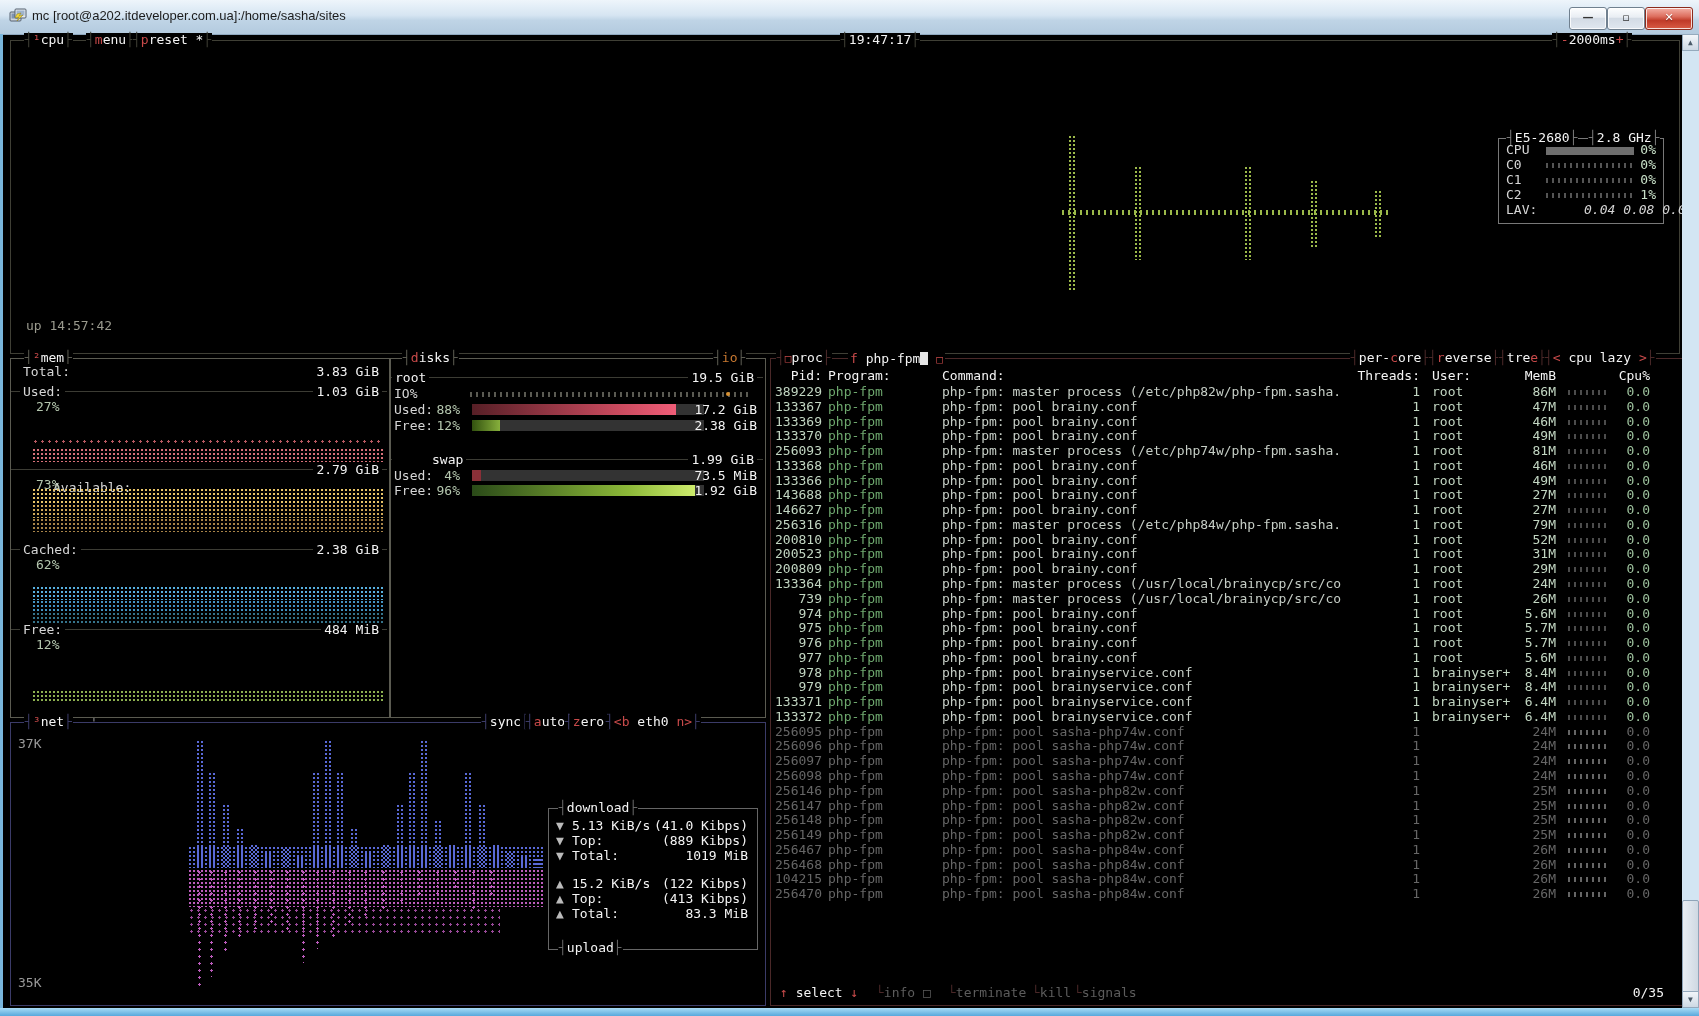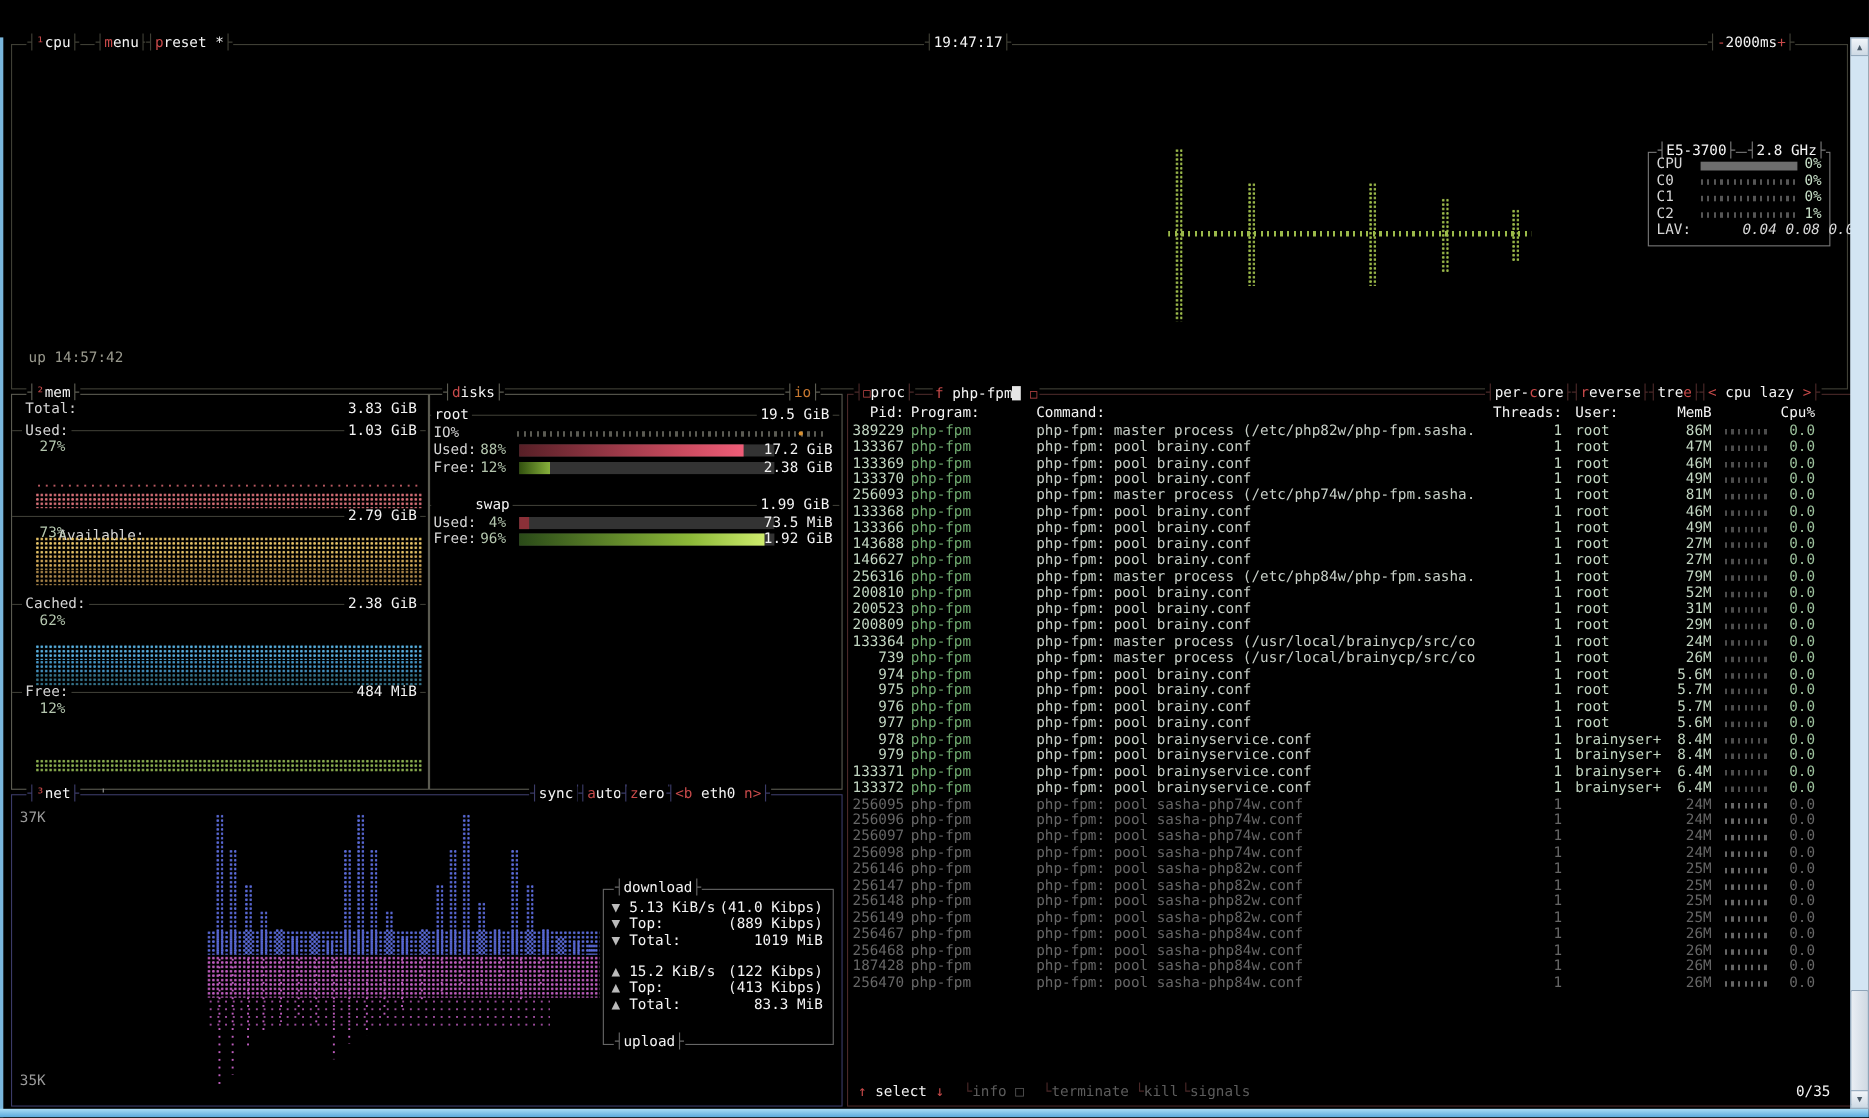--- a/index.html
+++ b/index.html
@@ -56,20 +56,33 @@
   .fitem{color:#5c5c5c;}
   .fitem::before{content:"\2514 ";color:#4a2828;} 
   .cursorblk{display:inline-block;width:8px;height:13px;background:#e6e6e6;vertical-align:-2px;}
   .sq{font-size:11px;}
 </style>
 </head>
 <body>
 
 <div class="win">
 
+  <div class="titlebar">
+    <svg class="tb-icon" viewBox="0 0 18 17">
+      <rect x="1" y="4" width="11" height="9" rx="1" fill="#cdd4dd" stroke="#55606e"></rect>
+      <rect x="2.5" y="5.5" width="8" height="5" fill="#7e93b2"></rect>
+      <rect x="6" y="1" width="11" height="9" rx="1" fill="#e3e8ee" stroke="#55606e"></rect>
+      <rect x="7.5" y="2.5" width="8" height="5" fill="#9fb3cc"></rect>
+      <polygon points="8,6 12,5 10,8 14,7 8,13 10,9 6,10" fill="#f4d73a" stroke="#8a7a10" stroke-width="0.5"></polygon>
+    </svg>
+    <span class="tb-title">mc [root@a202.itdeveloper.com.ua]:/home/sasha/sites</span>
+    <div class="wbtn" style="right:92px;width:36px;">—</div>
+    <div class="wbtn" style="right:54px;width:36px;">▫</div>
+    <div class="wbtn close" style="right:6px;width:46px;">✕</div>
+  </div>
 
   <div class="edge-l"></div>
   <div class="edge-b"></div>
 
   <div class="box" id="cpu-box" style="left:10px;top:40px;width:1668px;height:312px;border-color:#3f3f35;"></div>
   <span class="tag" style="left:24px;top:33px;color:#3f3f35;"><span class="red">¹</span><span class="val">cpu</span></span>
   <span class="tag" style="left:86px;top:33px;color:#3f3f35;"><span class="red">m</span><span class="val">enu</span></span>
   <span class="tag" style="left:132px;top:33px;color:#3f3f35;"><span class="red">p</span><span class="val">reset *</span></span>
   <span class="tag" style="left:840px;top:33px;color:#3f3f35;"><span class="val">19:47:17</span></span>
   <span class="tag" style="left:1552px;top:33px;color:#3f3f35;"><span class="red">-</span><span class="val">2000ms</span><span class="red">+</span></span>
@@ -78,21 +91,21 @@
   <div id="cpu-graph">
       <div class="hdots" style="position: absolute; left: 1062px; top: 210px; width: 330px; height: 5px; color: rgb(156, 186, 74);"></div>
       <div class="dots" style="position: absolute; left: 1068px; top: 135px; width: 7px; height: 157px; color: rgb(156, 186, 74);"></div>
       <div class="dots" style="position: absolute; left: 1134px; top: 166px; width: 7px; height: 94px; color: rgb(156, 186, 74);"></div>
       <div class="dots" style="position: absolute; left: 1244px; top: 166px; width: 7px; height: 94px; color: rgb(156, 186, 74);"></div>
       <div class="dots" style="position: absolute; left: 1310px; top: 180px; width: 7px; height: 68px; color: rgb(156, 186, 74);"></div>
       <div class="dots" style="position: absolute; left: 1374px; top: 190px; width: 7px; height: 48px; color: rgb(156, 186, 74);"></div>
     </div>
 
   <div class="box" style="left:1498px;top:138px;width:164px;height:84px;border-color:#787878;"></div>
-  <span class="tag" style="left:1506px;top:131px;color:#787878;"><span class="val">E5-3700</span></span>
+  <span class="tag" style="left:1506px;top:131px;color:#787878;"><span class="val">E5-2680</span></span>
   <span class="tag" style="left:1588px;top:131px;color:#787878;"><span class="val">2.8 GHz</span></span>
   <span class="t" style="left:1506px;top:142px;">CPU</span>
   <div style="position:absolute;left:1546px;top:147px;width:88px;height:8px;background:#6e6e6e;"></div>
   <span class="t" style="right:43px;top:142px;color:#c8e0c8;">0%</span>
   <span class="t" style="left:1506px;top:157px;">C0</span>
   <div class="hdots" style="position:absolute;left:1546px;top:163px;width:86px;height:5px;color:#555;"></div>
   <span class="t" style="right:43px;top:157px;color:#c8e0c8;">0%</span>
   <span class="t" style="left:1506px;top:172px;">C1</span>
   <div class="hdots" style="position:absolute;left:1546px;top:178px;width:86px;height:5px;color:#555;"></div>
   <span class="t" style="right:43px;top:172px;color:#c8e0c8;">0%</span>
@@ -593,21 +606,21 @@
         <span class="c-pid">256468</span>
         <span class="c-prog">php-fpm</span>
         <span class="c-cmd">php-fpm: pool sasha-php84w.conf</span>
         <span class="c-thr">1</span>
         <span class="c-user"></span>
         <span class="c-mem">26M</span>
         <span class="c-dots hdots"></span>
         <span class="c-cpu">0.0</span>
       </div>
       <div class="prow dim" style="top: 871.41px;">
-        <span class="c-pid">187428</span>
+        <span class="c-pid">104215</span>
         <span class="c-prog">php-fpm</span>
         <span class="c-cmd">php-fpm: pool sasha-php84w.conf</span>
         <span class="c-thr">1</span>
         <span class="c-user"></span>
         <span class="c-mem">26M</span>
         <span class="c-dots hdots"></span>
         <span class="c-cpu">0.0</span>
       </div>
       <div class="prow dim" style="top: 886.18px;">
         <span class="c-pid">256470</span>

